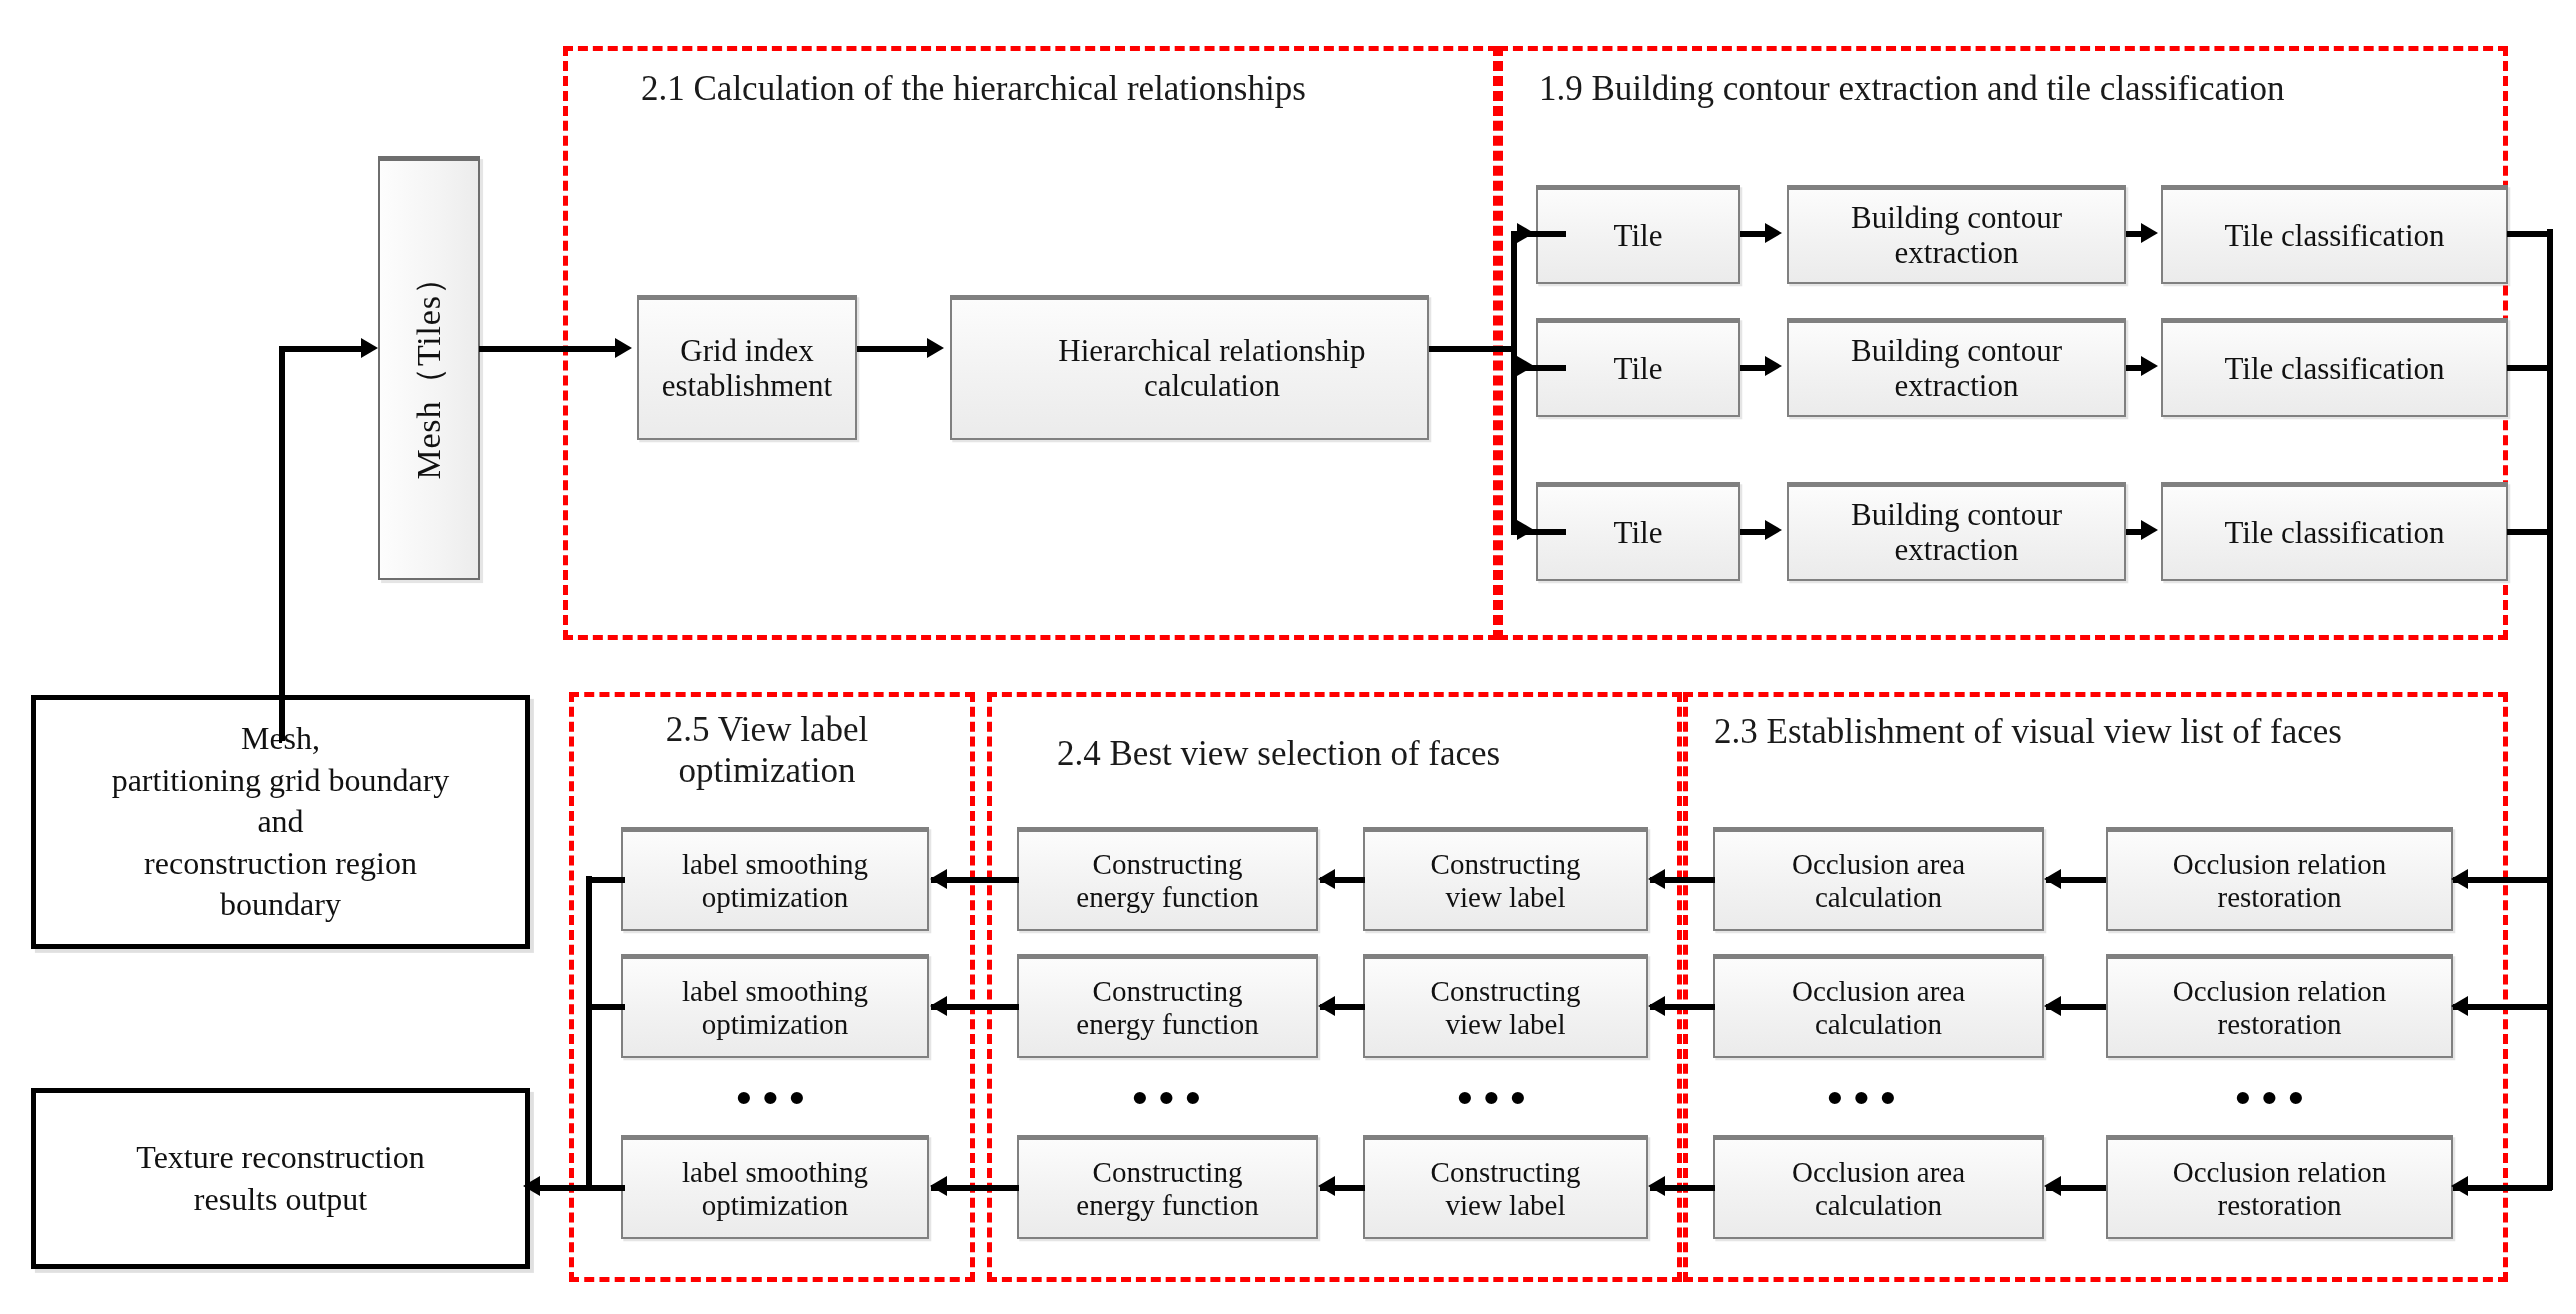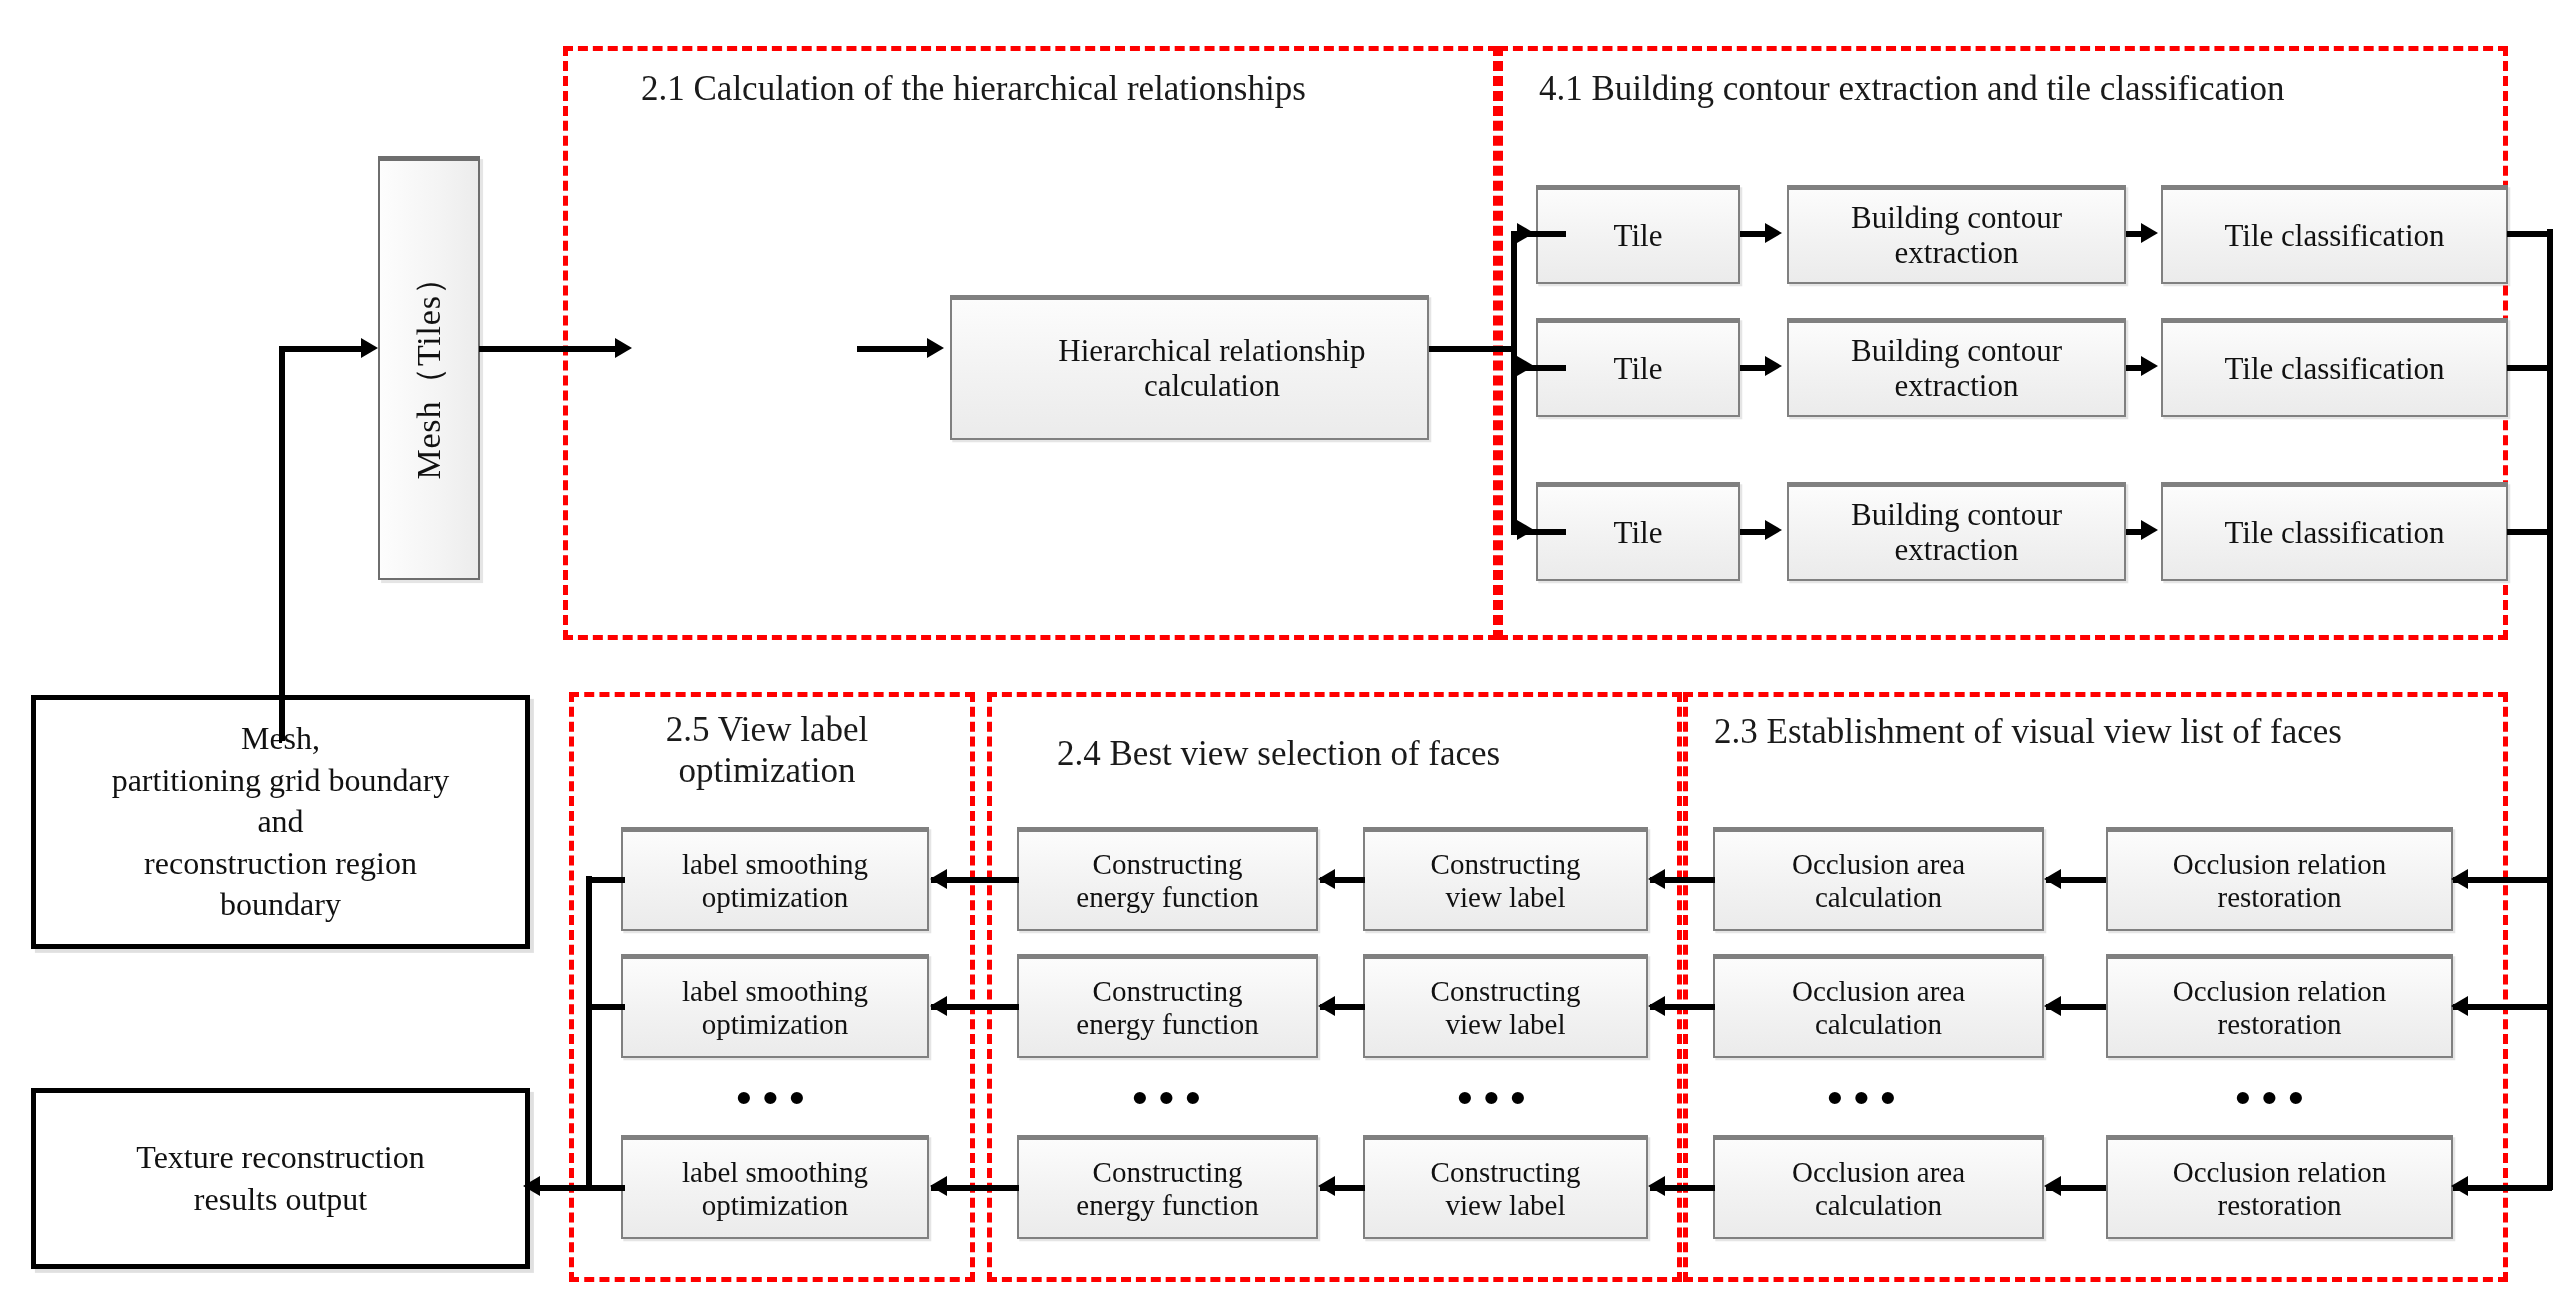--- a/index.html
+++ b/index.html
@@ -94,40 +94,42 @@
 <div id="canvas">
 
   <div class="sect" style="left:563px;top:46px;width:935px;height:594px;"></div>
   <div class="sect" style="left:1498px;top:46px;width:1010px;height:594px;"></div>
 
   <div class="sect" style="left:569px;top:692px;width:406px;height:590px;"></div>
   <div class="sect" style="left:987px;top:692px;width:695px;height:590px;"></div>
   <div class="sect" style="left:1683px;top:692px;width:825px;height:590px;"></div>
 
   <div class="sect-title" style="left:617px;top:68px;">2.1 Calculation of the hierarchical relationships</div>
-  <div class="sect-title" style="left:1515px;top:68px;">4.1 Building contour extraction and tile classification</div>
+  <div class="sect-title" style="left:1515px;top:68px;">1.9 Building contour extraction and tile classification</div>
 
   <div class="sect-title two-line" style="left:558px;top:709px;width:370px;white-space:pre-line;">2.5 View label
 optimization</div>
   <div class="sect-title" style="left:1033px;top:733px;">2.4 Best view selection of faces</div>
   <div class="sect-title" style="left:1690px;top:711px;">2.3 Establishment of visual view list of faces</div>
 
   <div class="vbox" style="left:378px;top:156px;width:102px;height:424px;">
     <span>Mesh（Tiles）</span>
   </div>
 
   <div class="hbox" style="left:31px;top:695px;width:499px;height:254px;white-space:pre-line;">Mesh,
 partitioning grid boundary
 and
 reconstruction region
 boundary</div>
 
   <div class="hbox" style="left:31px;top:1088px;width:499px;height:181px;white-space:pre-line;">Texture reconstruction
 results output</div>
 
+  <div class="pbox" style="left:637px;top:295px;width:220px;height:145px;white-space:pre-line;">Grid index
+establishment</div>
 
   <div class="pbox" style="left:950px;top:295px;width:479px;height:145px;white-space:pre-line;padding-left:48px;">Hierarchical relationship
 calculation</div>
 
   <div class="pbox" style="left:1536px;top:185px;width:204px;height:99px;">Tile</div>
   <div class="pbox" style="left:1787px;top:185px;width:339px;height:99px;white-space:pre-line;">Building contour
 extraction</div>
   <div class="pbox" style="left:2161px;top:185px;width:347px;height:99px;">Tile classification</div>
 
   <div class="pbox" style="left:1536px;top:318px;width:204px;height:99px;">Tile</div>

